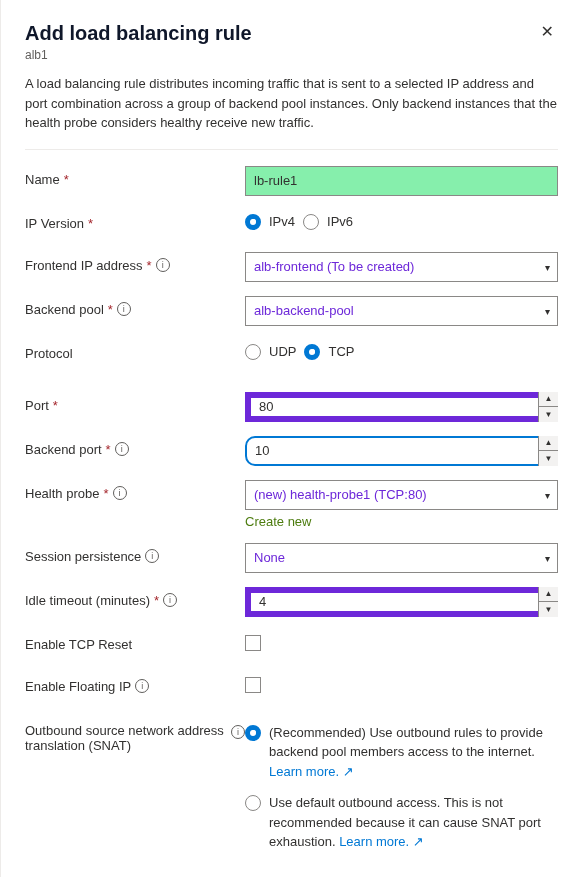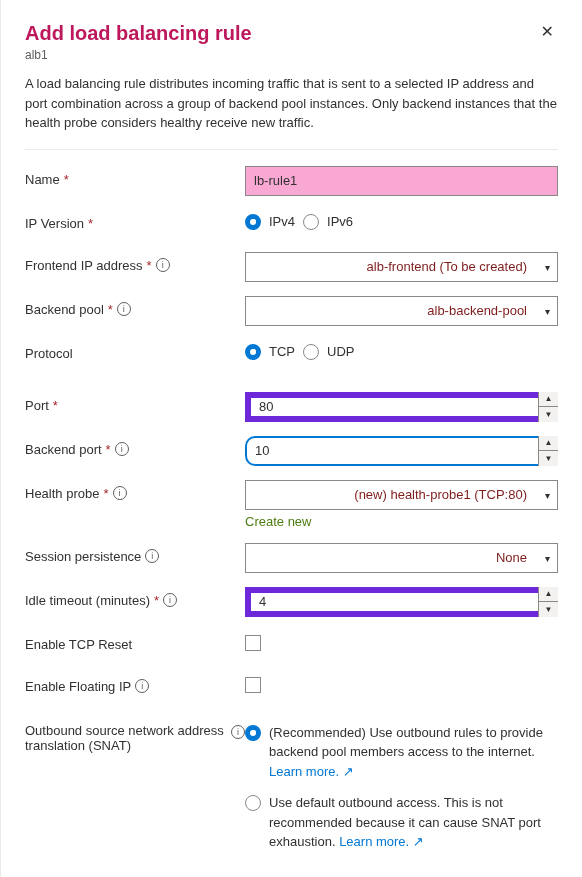--- a/index.html
+++ b/index.html
@@ -26,21 +26,21 @@
       flex-shrink: 0;
     }
     .panel-title-row {
       display: flex;
       align-items: flex-start;
       justify-content: space-between;
     }
     .panel-title {
       font-size: 20px;
       font-weight: 600;
-      color: #be185d;
+      color: #0f172a;
       line-height: 1.3;
     }
     .panel-subtitle {
       font-size: 12px;
       color: #605e5c;
       margin-top: 2px;
     }
     .close-btn {
       background: none;
       border: none;
@@ -103,38 +103,37 @@
       flex: 1;
     }
     .text-input {
       width: 100%;
       height: 30px;
       border: 1px solid #8a8886;
       padding: 0 8px;
       font-size: 13px;
       color: #323130;
       outline: none;
-      background: #f9a8d4;
+      background: #86efac;
     }
     .select-wrapper {
       position: relative;
       width: 100%;
     }
     .select-input {
       width: 100%;
       height: 30px;
       border: 1px solid #8a8886;
       padding: 0 30px 0 8px;
       font-size: 13px;
-      color: #7f1d1d;
+      color: #6d28d9;
       background: #fff;
       appearance: none;
       cursor: pointer;
       outline: none;
-      text-align: right;
     }
     .select-chevron {
       position: absolute;
       right: 8px;
       top: 50%;
       transform: translateY(-50%);
       pointer-events: none;
       color: #323130;
       font-size: 10px;
     }
@@ -349,26 +348,26 @@
       </div>
     </div>
 
     <div class="form-row">
       <div class="form-label">
         <span>Protocol</span>
       </div>
       <div class="form-control">
         <div class="radio-group">
           <label class="radio-label">
+            <div class="radio-circle"></div>
+            <span>UDP</span>
+          </label>
+          <label class="radio-label">
             <div class="radio-circle selected"></div>
             <span>TCP</span>
-          </label>
-          <label class="radio-label">
-            <div class="radio-circle"></div>
-            <span>UDP</span>
           </label>
         </div>
       </div>
     </div>
 
     <div class="form-spacer"></div>
 
     <div class="form-row">
       <div class="form-label">
         <span>Port</span>

